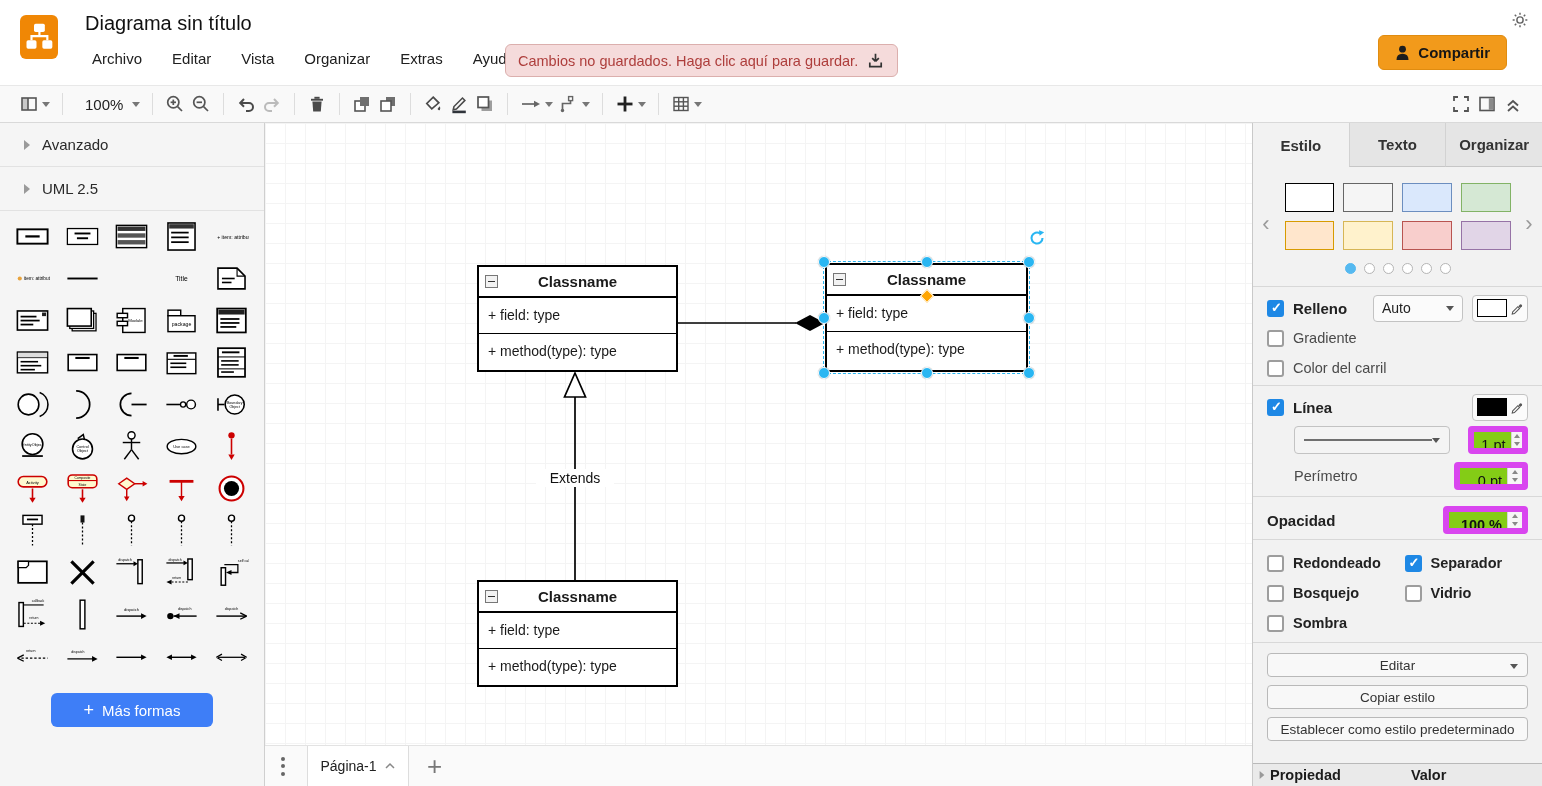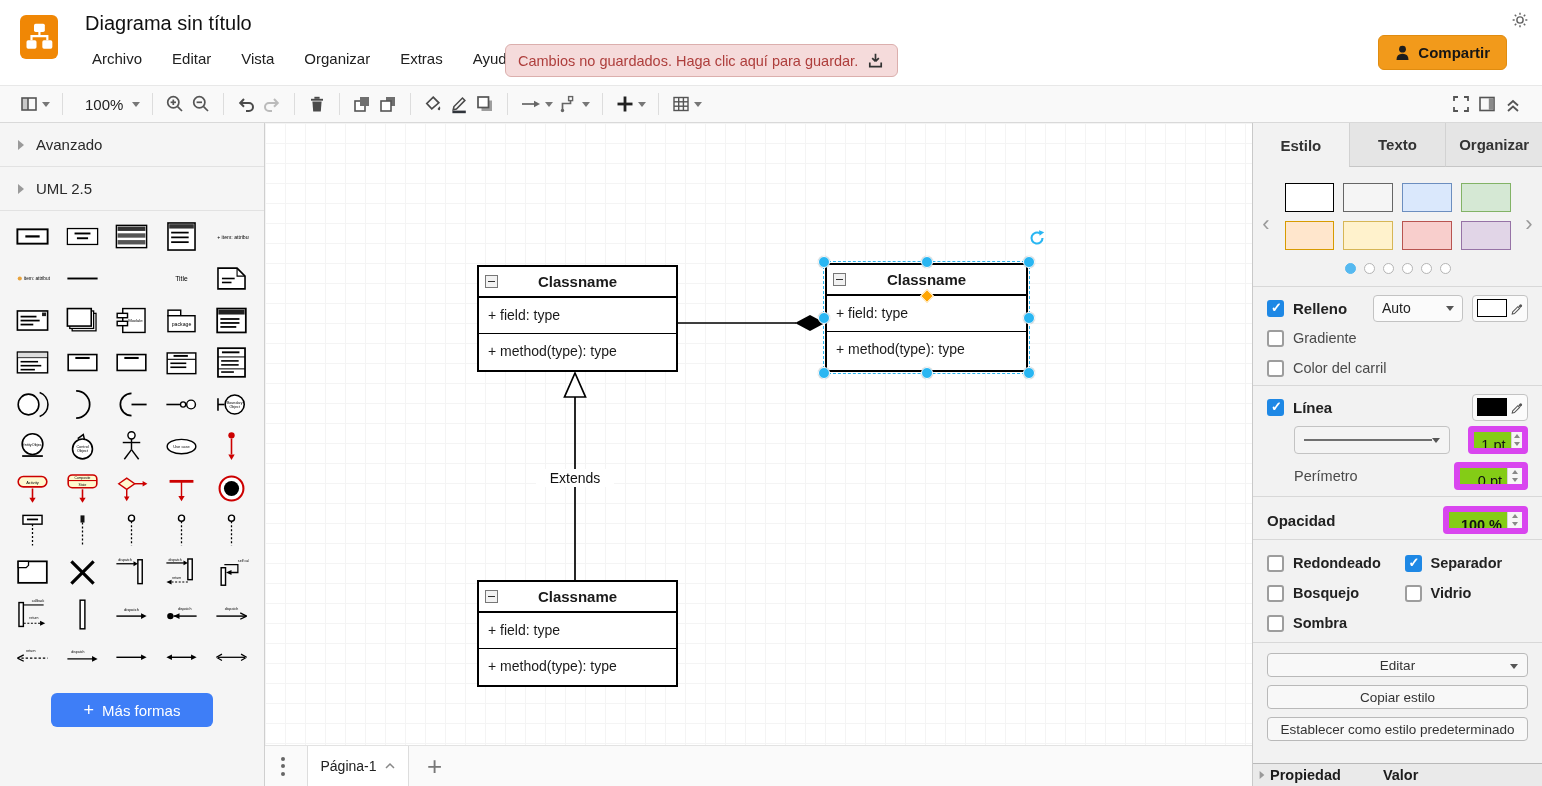--- a/index.html
+++ b/index.html
@@ -28,21 +28,21 @@
   .tb-btn { height:28px; min-width:26px; padding:0 3px; display:flex; align-items:center; justify-content:center; gap:3px; border-radius:3px; }
   .tb-sep { width:1px; height:22px; background:#ddd; margin:0 9px; }
   .caret { width:0; height:0; border-left:4px solid transparent; border-right:4px solid transparent; border-top:5px solid #777; }
   .zoom-label { font-size:15px; color:#222; padding:0 6px 0 10px; }
   .disabled { opacity:.35; }
   .tb-right { margin-left:auto; display:flex; align-items:center; }
 
   
   .sidebar { position:absolute; left:0; top:123px; width:265px; height:663px; background:#f5f5f5;
              border-right:1px solid #cfcfcf; display:flex; flex-direction:column; overflow:hidden; }
-  .side-section { height:44px; flex:0 0 44px; display:flex; align-items:center; gap:12px; padding:0 18px;
+  .side-section { height:44px; flex:0 0 44px; display:flex; align-items:center; gap:12px; padding:0 24px;
                   border-bottom:1px solid #e2e2e2; font-size:15px; color:#2a2a2a; }
   .tri-right { width:0; height:0; border-top:5px solid transparent; border-bottom:5px solid transparent; border-left:6px solid #9a9a9a; }
   .tri-down  { width:0; height:0; border-left:5px solid transparent; border-right:5px solid transparent; border-top:6px solid #9a9a9a; }
   .palette { display:grid; grid-template-columns:repeat(5,1fr); padding:4px 8px; }
   .shape-cell { height:42px; display:flex; align-items:center; justify-content:center; }
   .shape-cell svg { width:35px; height:35px; }
   .more-shapes { margin:12px auto 10px; width:162px; height:34px; background:#3E7EF7; color:#fff;
                  border:none; border-radius:6px; font-size:15px; display:flex; align-items:center; justify-content:center; gap:8px;
                  font-family:"Liberation Sans",sans-serif; }
   .plus-glyph { font-size:18px; font-weight:400; }
@@ -117,21 +117,21 @@
   .toggle-grid { display:grid; grid-template-columns:1fr 1fr; padding:2px 0 2px 14px; }
   .toggle-cell { display:flex; align-items:center; gap:9px; height:30px; }
   .tlabel { font-size:14.5px; font-weight:700; color:#222; }
   .pbtn { margin:4px 14px; height:24px; background:#f8f8f8; border:1px solid #b9b9b9; border-radius:4px;
           font-size:13.5px; color:#333; display:flex; align-items:center; justify-content:center; position:relative;
           font-family:"Liberation Sans",sans-serif; }
   .pbtn .sel-caret { position:absolute; right:9px; top:10px; }
   .prop-header { margin-top:auto; height:23px; background:#eaeaea; border-top:1px solid #b9b9b9;
                  display:flex; align-items:center; font-size:14.5px; font-weight:700; color:#1c1c1c; }
   .prop-header .tri-right { margin:0 5px 0 6px; transform:scale(.8); }
-  .prop-header .vhead { margin-left:42px;text-align:center; }
+  .prop-header .vhead { margin-left:70px;text-align:center; }
 
   
   .pagebar { position:absolute; left:265px; top:745px; width:987px; height:41px; background:#fafafa;
              border-top:1px solid #e3e3e3; display:flex; align-items:center; }
   .vdots { margin-left:16px; display:flex; flex-direction:column; gap:3.5px; }
   .vdots i { width:4px; height:4px; border-radius:50%; background:#666; }
   .page-tab { margin-left:22px; width:102px; height:41px; background:#fff; border-left:1px solid #ddd; border-right:1px solid #ddd;
               display:flex; align-items:center; justify-content:center; gap:7px; font-size:14px; color:#222; }
   .add-page { margin-left:18px; font-size:26px; color:#777; font-weight:300; line-height:20px; }
 </style>

